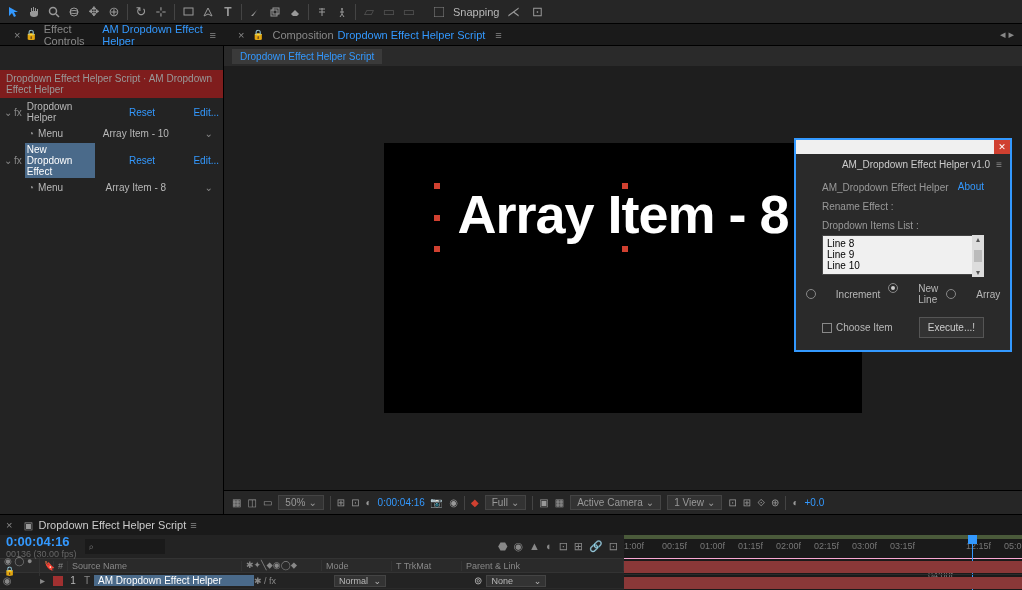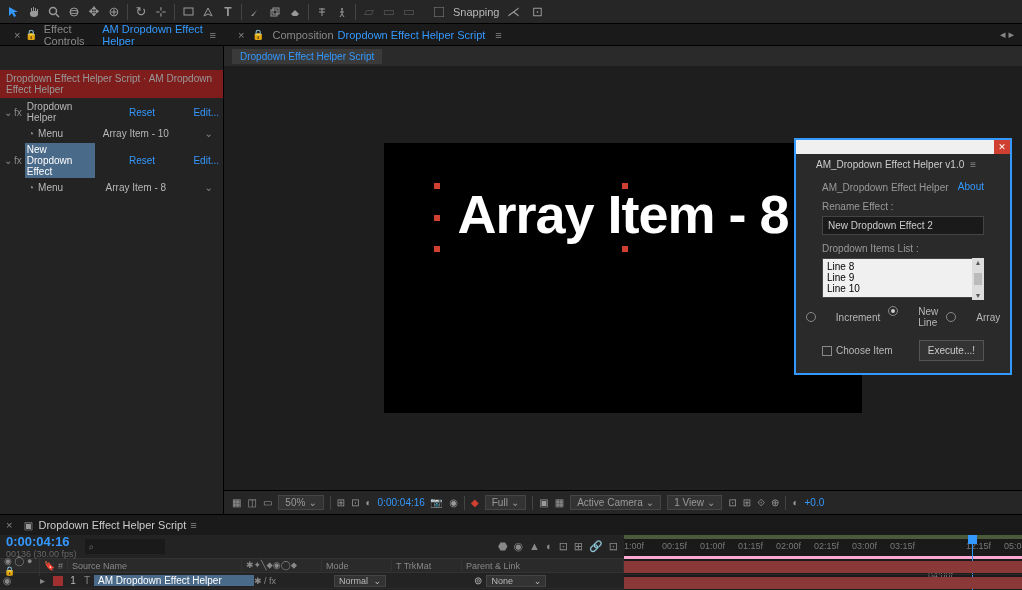--- a/index.html
+++ b/index.html
@@ -61,21 +61,21 @@
 .viewer-controls { height: 24px; background: #262626; display: flex; align-items: center; padding: 0 8px; gap: 6px; font-size: 10px; color: #999; border-top: 1px solid #000; }
 .vc-item { display: flex; align-items: center; gap: 3px; }
 .vc-sep { width: 1px; height: 14px; background: #444; }
 .vc-dd { background: #333; padding: 1px 6px; border: 1px solid #444; }
 .vc-time { color: #3399ff; }
 
 
 .script-panel { position: absolute; top: 138px; right: 10px; width: 218px; background: #2a2a2a; border: 2px solid #3399ff; z-index: 100; }
 .script-title-bar { height: 14px; background: #f0f0f0; display: flex; }
 .script-close { width: 16px; height: 14px; background: #d04030; color: #fff; margin-left: auto; display: flex; align-items: center; justify-content: center; font-size: 9px; cursor: pointer; }
-.script-header { padding: 5px 20px; display: flex; align-items: center; font-size: 10px; color: #ccc; }
+.script-header { padding: 5px 8px; display: flex; align-items: center; font-size: 10px; color: #ccc; justify-content: flex-end; }
 .script-menu { margin-left: 6px; color: #888; }
 .script-body { padding: 6px 26px 12px; }
 .script-sub { font-size: 10px; color: #999; margin-bottom: 4px; }
 .script-about { color: #3399ff; float: right; font-size: 10px; }
 .script-label { font-size: 10px; color: #999; margin: 8px 0 4px; }
 .script-input { width: 100%; background: #1a1a1a; border: 1px solid #444; color: #ccc; padding: 3px 5px; font-size: 10px; }
 .script-textarea { width: 100%; height: 40px; background: #f0f0f0; border: 1px solid #444; color: #000; padding: 2px 4px; font-size: 10px; resize: none; font-family: inherit; position: relative; }
 .ta-wrap { position: relative; }
 .ta-scroll { position: absolute; right: 0; top: 0; width: 12px; height: 100%; background: #ddd; display: flex; flex-direction: column; justify-content: space-between; align-items: center; font-size: 8px; color: #555;}
 .radio-row { display: flex; gap: 8px; margin-top: 6px; font-size: 10px; align-items: center; justify-content: center; }
@@ -104,21 +104,21 @@
 .tl-layer-row { height: 16px; display: flex; align-items: center; font-size: 10px; border-bottom: 1px solid #2a2a2a; }
 .tl-eye { width: 14px; text-align: center; color: #888; }
 .tl-color { width: 10px; height: 10px; margin: 0 3px; }
 .tl-num { width: 14px; text-align: center; }
 .tl-type-icon { width: 14px; text-align: center; color: #888; }
 .tl-layer-name { flex: 0 0 160px; padding: 0 4px; }
 .tl-layer-name.sel { background: #4a6a8a; color: #fff; }
 .tl-switches { width: 80px; color: #888; font-size: 9px; }
 .tl-mode { display: flex; gap: 4px; align-items: center; }
 .tl-dd-sm { background: #333; border: 1px solid #444; padding: 0 4px; font-size: 9px; width: 52px; display:inline-flex; justify-content:space-between; }
-.tl-ruler { height: 24px; background: #1a1a1a; display: flex; align-items: center; font-size: 9px; color: #777; position: relative; border-bottom: 3px solid #f9a8d4; }
+.tl-ruler { height: 24px; background: #1a1a1a; display: flex; align-items: center; font-size: 9px; color: #777; position: relative; border-bottom: 1px solid #f9a8d4; }
 .tl-tick { position: absolute; top: 6px; }
 .tl-playhead { position: absolute; top: 0; width: 1px; height: 100%; background: #3399ff; }
 .tl-playhead::before { content:''; position:absolute; top:0; left:-4px; width:9px; height:9px; background:#3399ff; }
 .tl-track { height: 16px; position: relative; border-bottom: 1px solid #2a2a2a; }
 .tl-bar { position: absolute; top: 2px; height: 12px; }
 .tl-wa { position: absolute; top: 0; height: 4px; background: #4a5a3a; }
 
 svg { display: block; }
 </style>
 </head>
@@ -332,21 +332,20 @@
     <span>AM_Dropdown Effect Helper v1.0</span>
     <span class="script-menu">≡</span>
   </div>
   <div class="script-body">
     <div>
       <span class="script-sub">AM_Dropdown Effect Helper</span>
       <span class="script-about">About</span>
     </div>
     <div style="clear:both"></div>
     <div class="script-label">Rename Effect :</div>
-    <input class="script-input" value="New Dropdown Effect 2" style="">
     <div class="script-label">Dropdown Items List :</div>
     <div class="ta-wrap">
       <textarea class="script-textarea" style="">Line 8
 Line 9
 Line 10</textarea>
       <div class="ta-scroll">
           <span>▴</span>
           <span style="background:#bbb;width:8px;height:12px;display:block"></span>
           <span>▾</span>
         </div>

